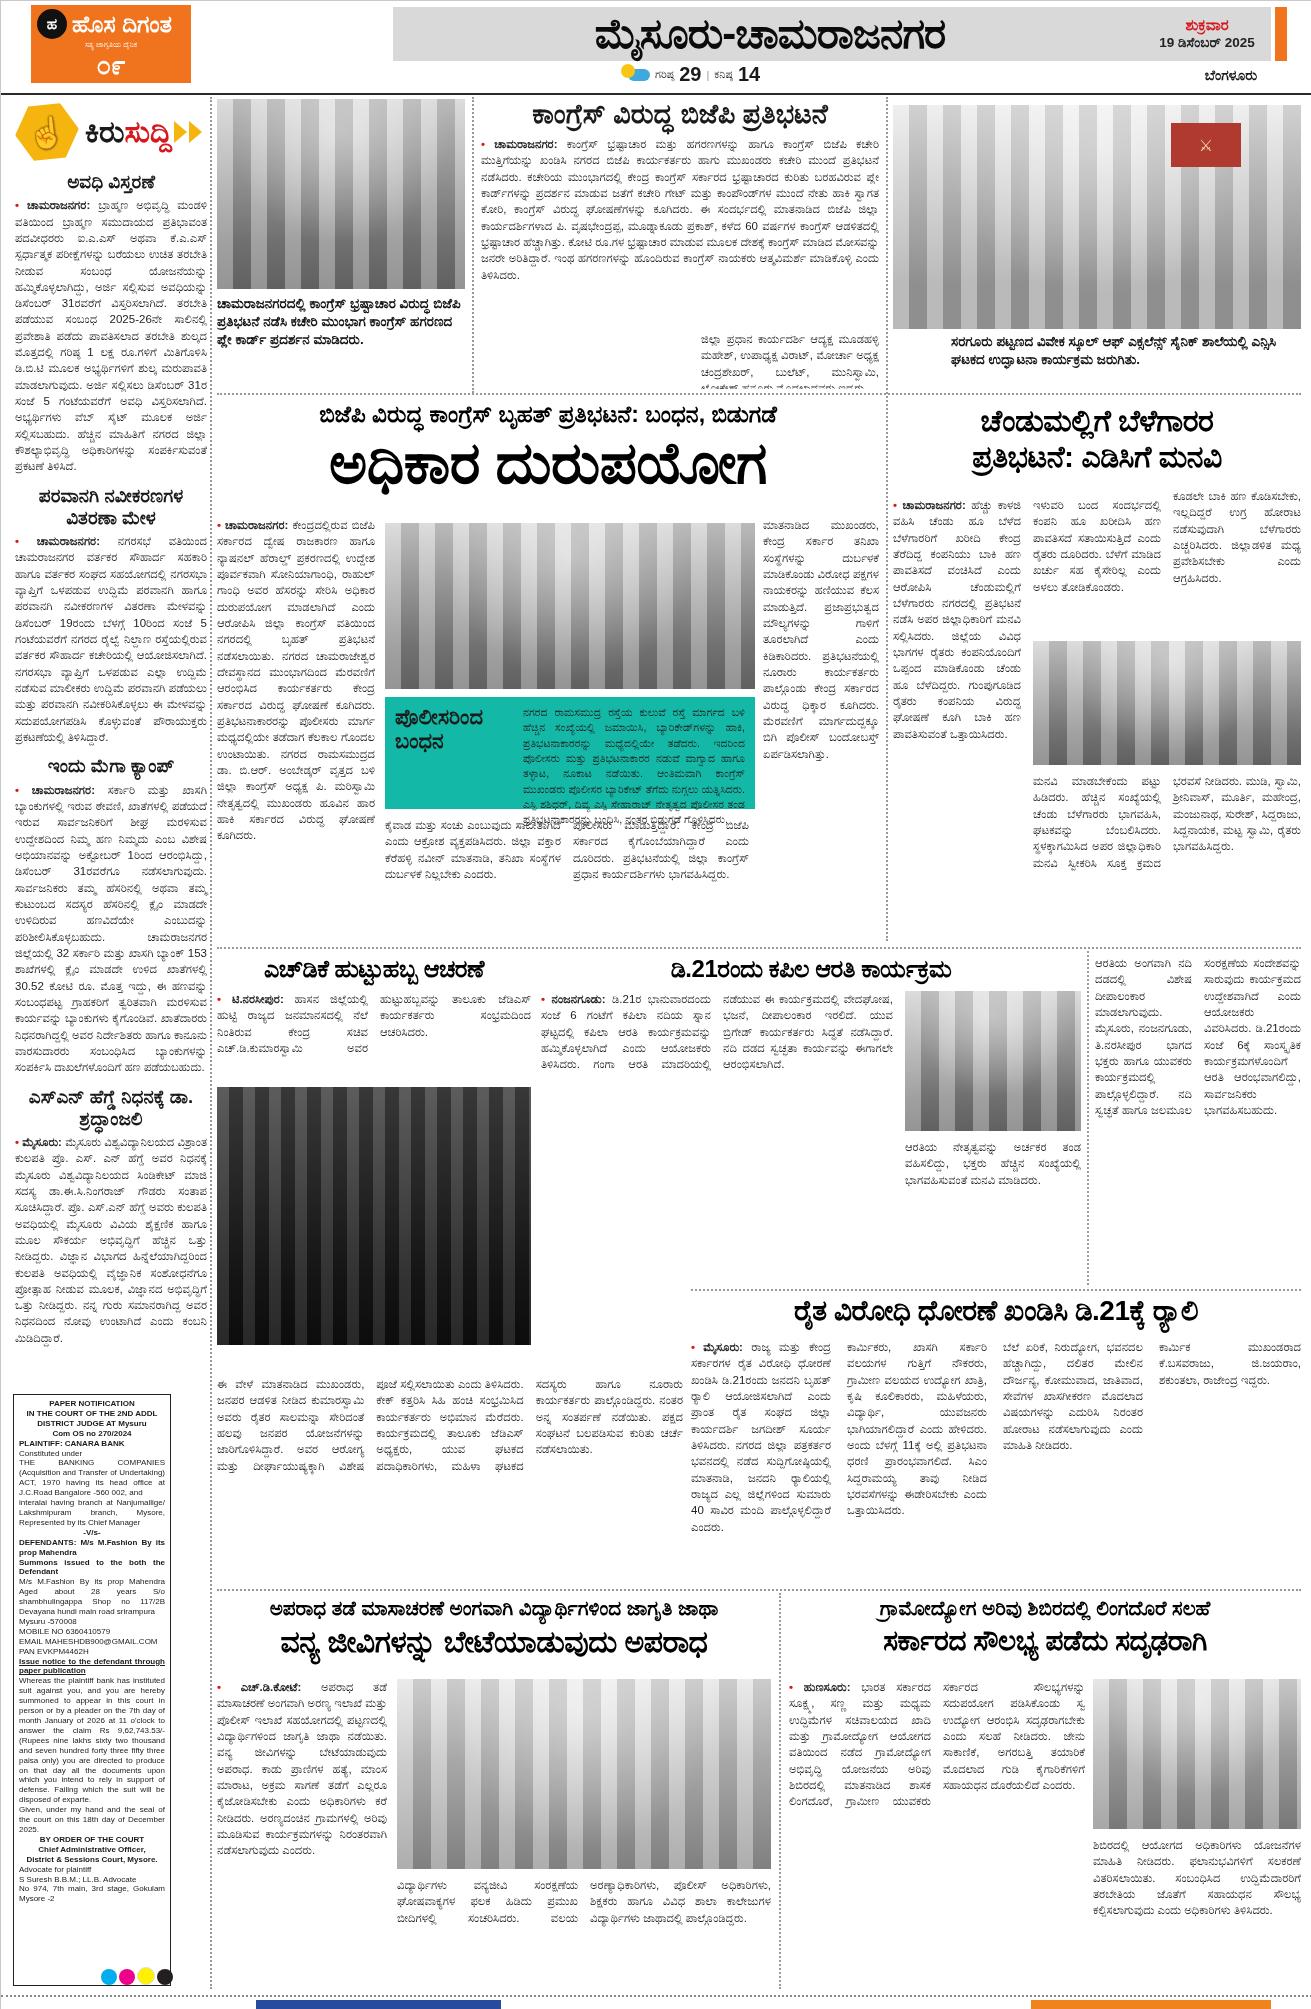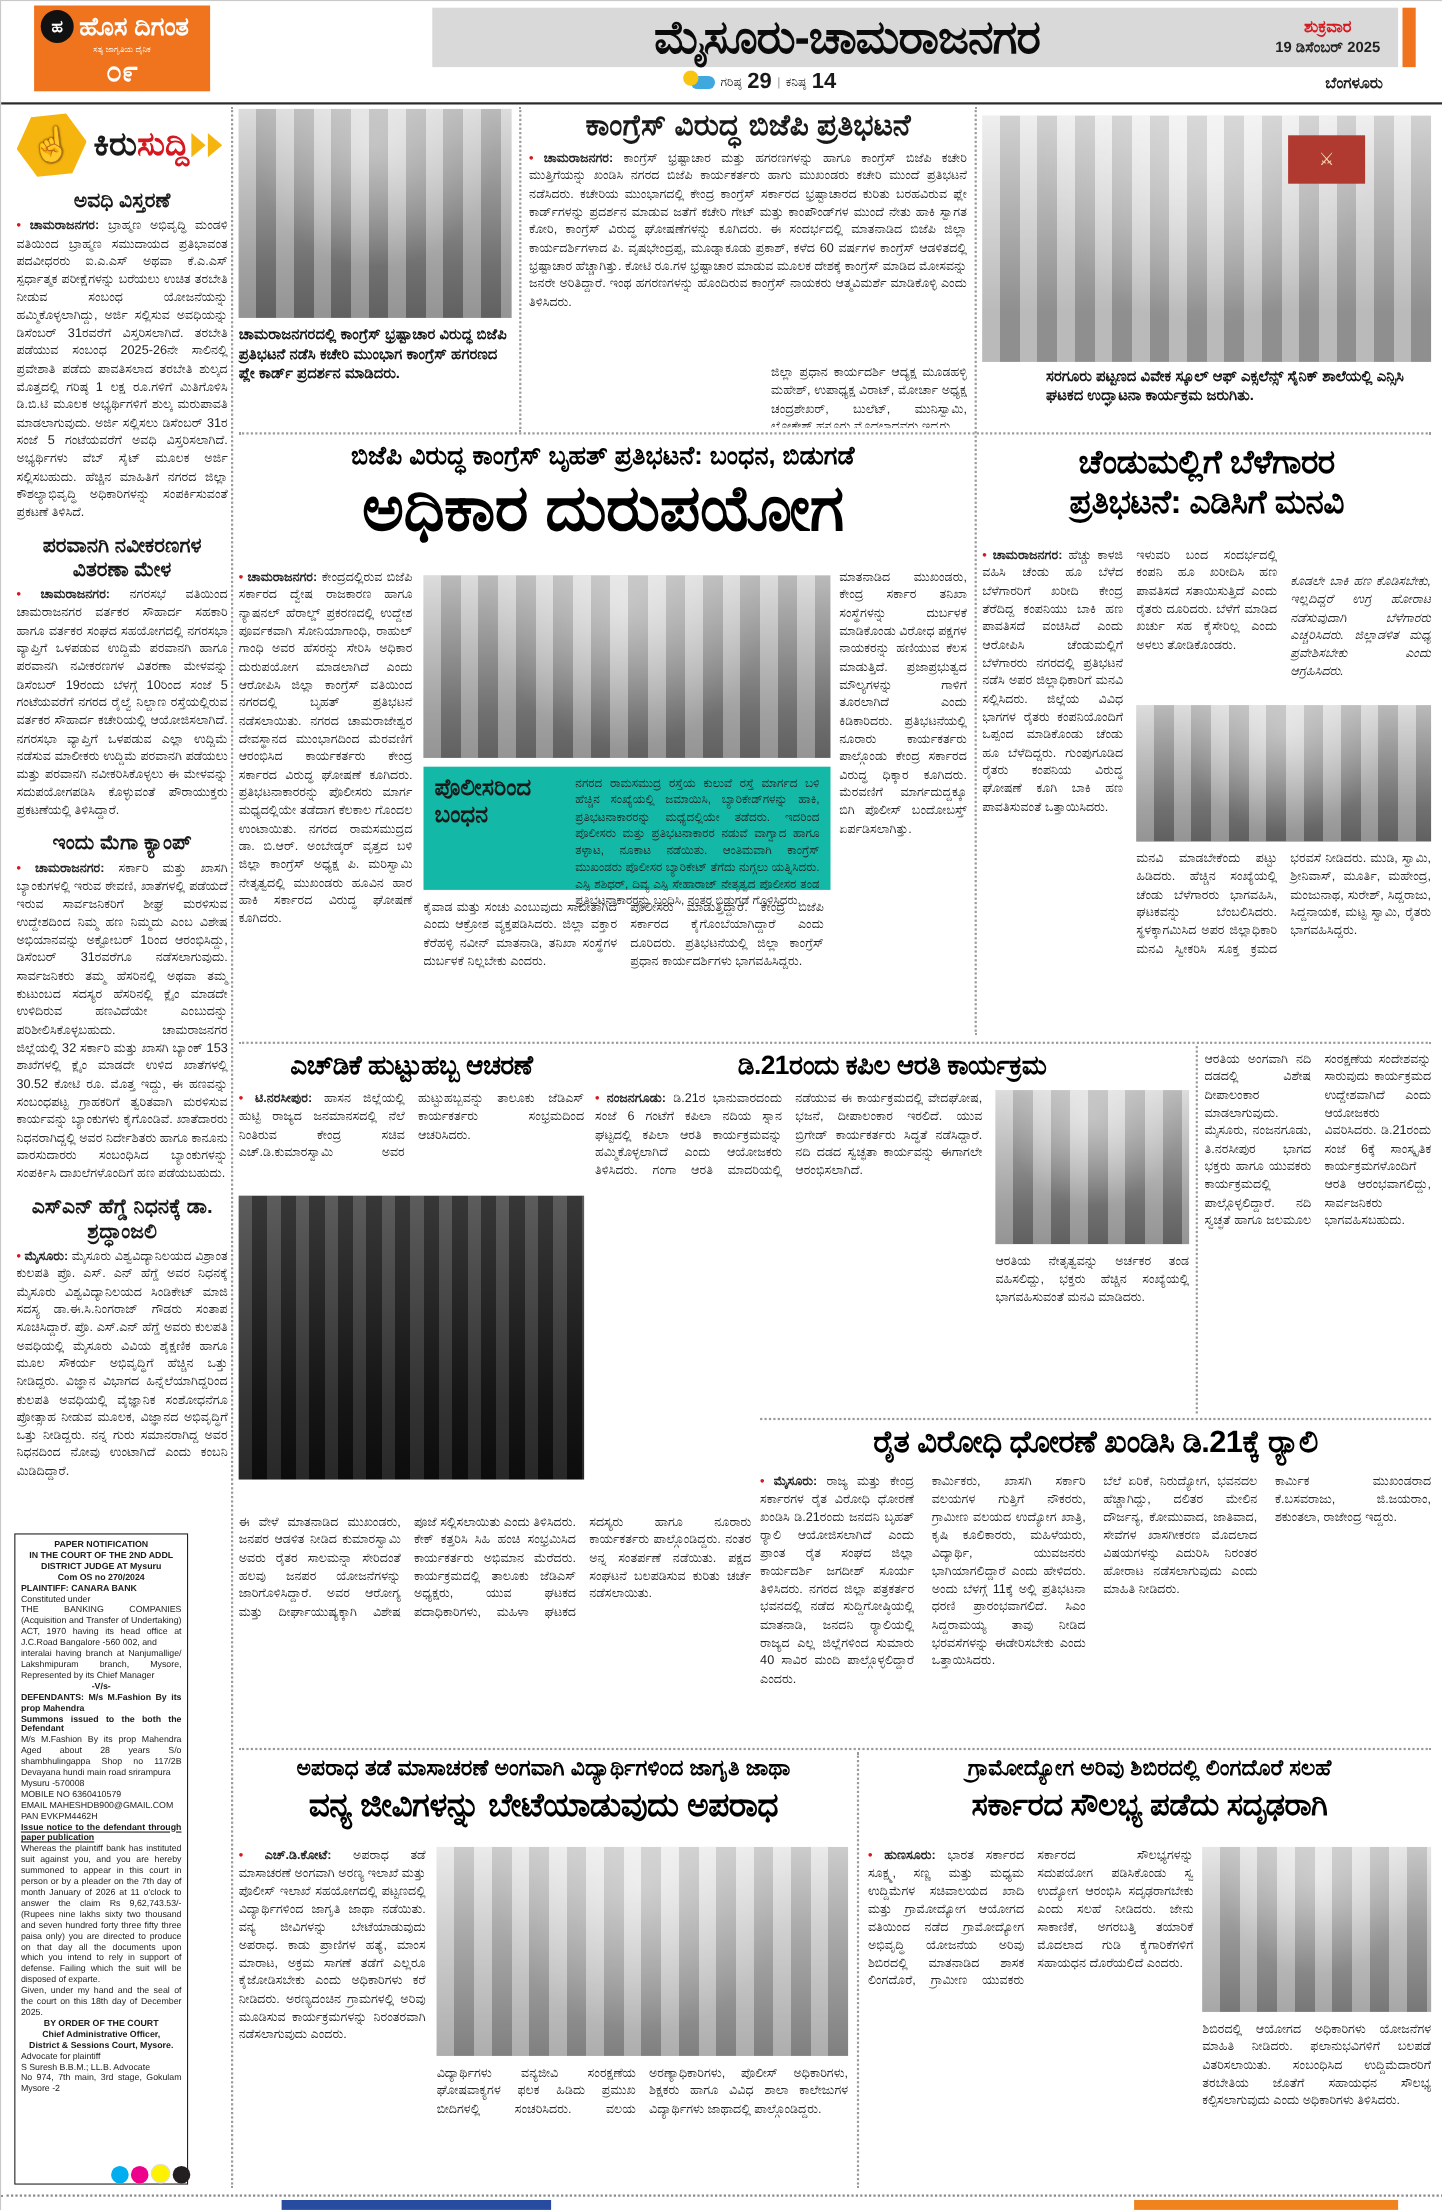--- a/index.html
+++ b/index.html
@@ -195,21 +195,21 @@
   <div class="abs bodytxt" style="left:216px;top:944px;width:0;height:0;overflow:hidden;"></div>
 
   <div class="abs headline" style="left:892px;top:402px;width:408px;font-size:30px;line-height:1.2;">
     <div>ಚೆಂಡುಮಲ್ಲಿಗೆ ಬೆಳೆಗಾರರ</div>
       <div>ಪ್ರತಿಭಟನೆ: ಎಡಿಸಿಗೆ ಮನವಿ</div>
   </div>
   <div class="abs bodytxt" style="left:892px;top:496px;width:128px;height:444px;overflow:hidden;">
     <span class="bullet">•</span> <span class="dateline">ಚಾಮರಾಜನಗರ:</span> <span>ಹೆಚ್ಚು ಕಾಳಜಿ ವಹಿಸಿ ಚೆಂಡು ಹೂ ಬೆಳೆದ ಬೆಳೆಗಾರರಿಗೆ ಖರೀದಿ ಕೇಂದ್ರ ತೆರೆದಿದ್ದ ಕಂಪನಿಯು ಬಾಕಿ ಹಣ ಪಾವತಿಸದೆ ವಂಚಿಸಿದೆ ಎಂದು ಆರೋಪಿಸಿ ಚೆಂಡುಮಲ್ಲಿಗೆ ಬೆಳೆಗಾರರು ನಗರದಲ್ಲಿ ಪ್ರತಿಭಟನೆ ನಡೆಸಿ ಅಪರ ಜಿಲ್ಲಾಧಿಕಾರಿಗೆ ಮನವಿ ಸಲ್ಲಿಸಿದರು. ಜಿಲ್ಲೆಯ ವಿವಿಧ ಭಾಗಗಳ ರೈತರು ಕಂಪನಿಯೊಂದಿಗೆ ಒಪ್ಪಂದ ಮಾಡಿಕೊಂಡು ಚೆಂಡು ಹೂ ಬೆಳೆದಿದ್ದರು. ಗುಂಪುಗೂಡಿದ ರೈತರು ಕಂಪನಿಯ ವಿರುದ್ಧ ಘೋಷಣೆ ಕೂಗಿ ಬಾಕಿ ಹಣ ಪಾವತಿಸುವಂತೆ ಒತ್ತಾಯಿಸಿದರು.</span>
   </div>
   <div class="abs bodytxt" style="left:1032px;top:496px;width:128px;height:138px;overflow:hidden;">ಇಳುವರಿ ಬಂದ ಸಂದರ್ಭದಲ್ಲಿ ಕಂಪನಿ ಹೂ ಖರೀದಿಸಿ ಹಣ ಪಾವತಿಸದೆ ಸತಾಯಿಸುತ್ತಿದೆ ಎಂದು ರೈತರು ದೂರಿದರು. ಬೆಳೆಗೆ ಮಾಡಿದ ಖರ್ಚು ಸಹ ಕೈಸೇರಿಲ್ಲ ಎಂದು ಅಳಲು ತೋಡಿಕೊಂಡರು.</div>
-  <div class="abs bodytxt" style="left:1172px;top:520px;width:128px;height:138px;overflow:hidden;font-style:italic;">ಕೂಡಲೇ ಬಾಕಿ ಹಣ ಕೊಡಿಸಬೇಕು, ಇಲ್ಲದಿದ್ದರೆ ಉಗ್ರ ಹೋರಾಟ ನಡೆಸುವುದಾಗಿ ಬೆಳೆಗಾರರು ಎಚ್ಚರಿಸಿದರು. ಜಿಲ್ಲಾಡಳಿತ ಮಧ್ಯ ಪ್ರವೇಶಿಸಬೇಕು ಎಂದು ಆಗ್ರಹಿಸಿದರು.</div>
+  <div class="abs bodytxt" style="left:1172px;top:487px;width:128px;height:138px;overflow:hidden;">ಕೂಡಲೇ ಬಾಕಿ ಹಣ ಕೊಡಿಸಬೇಕು, ಇಲ್ಲದಿದ್ದರೆ ಉಗ್ರ ಹೋರಾಟ ನಡೆಸುವುದಾಗಿ ಬೆಳೆಗಾರರು ಎಚ್ಚರಿಸಿದರು. ಜಿಲ್ಲಾಡಳಿತ ಮಧ್ಯ ಪ್ರವೇಶಿಸಬೇಕು ಎಂದು ಆಗ್ರಹಿಸಿದರು.</div>
   <div class="photo" style="left:1032px;top:640px;width:268px;height:124px;"></div>
   <div class="abs bodytxt cols2" style="left:1032px;top:772px;width:268px;height:166px;overflow:hidden;">ಮನವಿ ಮಾಡಬೇಕೆಂದು ಪಟ್ಟು ಹಿಡಿದರು. ಹೆಚ್ಚಿನ ಸಂಖ್ಯೆಯಲ್ಲಿ ಚೆಂಡು ಬೆಳೆಗಾರರು ಭಾಗವಹಿಸಿ, ಘಟಕವನ್ನು ಬೆಂಬಲಿಸಿದರು. ಸ್ಥಳಕ್ಕಾಗಮಿಸಿದ ಅಪರ ಜಿಲ್ಲಾಧಿಕಾರಿ ಮನವಿ ಸ್ವೀಕರಿಸಿ ಸೂಕ್ತ ಕ್ರಮದ ಭರವಸೆ ನೀಡಿದರು. ಮುಡಿ, ಸ್ವಾಮಿ, ಶ್ರೀನಿವಾಸ್, ಮೂರ್ತಿ, ಮಹೇಂದ್ರ, ಮಂಜುನಾಥ, ಸುರೇಶ್, ಸಿದ್ದರಾಜು, ಸಿದ್ದನಾಯಕ, ಮಟ್ಟ ಸ್ವಾಮಿ, ರೈತರು ಭಾಗವಹಿಸಿದ್ದರು.</div>
 
   <div class="abs hdots" style="left:216px;top:946px;width:1084px;"></div>
 
   <div class="abs headline" style="left:216px;top:954px;width:314px;font-size:24px;">ಎಚ್‌ಡಿಕೆ ಹುಟ್ಟುಹಬ್ಬ ಆಚರಣೆ</div>
   <div class="abs bodytxt cols2" style="left:216px;top:990px;width:314px;height:90px;overflow:hidden;">
     <span class="bullet">•</span> <span class="dateline">ಟಿ.ನರಸೀಪುರ:</span> <span>ಹಾಸನ ಜಿಲ್ಲೆಯಲ್ಲಿ ಹುಟ್ಟಿ ರಾಜ್ಯದ ಜನಮಾನಸದಲ್ಲಿ ನೆಲೆ ನಿಂತಿರುವ ಕೇಂದ್ರ ಸಚಿವ ಎಚ್.ಡಿ.ಕುಮಾರಸ್ವಾಮಿ ಅವರ ಹುಟ್ಟುಹಬ್ಬವನ್ನು ತಾಲೂಕು ಜೆಡಿಎಸ್ ಕಾರ್ಯಕರ್ತರು ಸಂಭ್ರಮದಿಂದ ಆಚರಿಸಿದರು.</span>
   </div>
   <div class="photo dark" style="left:216px;top:1086px;width:314px;height:258px;"></div>
@@ -242,21 +242,21 @@
   <div class="photo" style="left:396px;top:1678px;width:374px;height:190px;background:linear-gradient(180deg,#e3e3e3,#bdbdbd 40%,#8e8e8e);"></div>
   <div class="abs bodytxt cols2" style="left:396px;top:1876px;width:374px;height:112px;overflow:hidden;">ವಿದ್ಯಾರ್ಥಿಗಳು ವನ್ಯಜೀವಿ ಸಂರಕ್ಷಣೆಯ ಘೋಷವಾಕ್ಯಗಳ ಫಲಕ ಹಿಡಿದು ಪ್ರಮುಖ ಬೀದಿಗಳಲ್ಲಿ ಸಂಚರಿಸಿದರು. ವಲಯ ಅರಣ್ಯಾಧಿಕಾರಿಗಳು, ಪೊಲೀಸ್ ಅಧಿಕಾರಿಗಳು, ಶಿಕ್ಷಕರು ಹಾಗೂ ವಿವಿಧ ಶಾಲಾ ಕಾಲೇಜುಗಳ ವಿದ್ಯಾರ್ಥಿಗಳು ಜಾಥಾದಲ್ಲಿ ಪಾಲ್ಗೊಂಡಿದ್ದರು.</div>
 
   <div class="abs vdots" style="left:778px;top:1592px;height:396px;"></div>
   <div class="abs kicker" style="left:788px;top:1596px;width:512px;font-size:20px;">ಗ್ರಾಮೋದ್ಯೋಗ ಅರಿವು ಶಿಬಿರದಲ್ಲಿ ಲಿಂಗದೊರೆ ಸಲಹೆ</div>
   <div class="abs headline" style="left:788px;top:1624px;width:512px;font-size:28px;">ಸರ್ಕಾರದ ಸೌಲಭ್ಯ ಪಡೆದು ಸದೃಢರಾಗಿ</div>
   <div class="abs bodytxt cols2" style="left:788px;top:1678px;width:296px;height:310px;overflow:hidden;">
     <span class="bullet">•</span> <span class="dateline">ಹುಣಸೂರು:</span> <span>ಭಾರತ ಸರ್ಕಾರದ ಸೂಕ್ಷ್ಮ, ಸಣ್ಣ ಮತ್ತು ಮಧ್ಯಮ ಉದ್ದಿಮೆಗಳ ಸಚಿವಾಲಯದ ಖಾದಿ ಮತ್ತು ಗ್ರಾಮೋದ್ಯೋಗ ಆಯೋಗದ ವತಿಯಿಂದ ನಡೆದ ಗ್ರಾಮೋದ್ಯೋಗ ಅಭಿವೃದ್ಧಿ ಯೋಜನೆಯ ಅರಿವು ಶಿಬಿರದಲ್ಲಿ ಮಾತನಾಡಿದ ಶಾಸಕ ಲಿಂಗದೊರೆ, ಗ್ರಾಮೀಣ ಯುವಕರು ಸರ್ಕಾರದ ಸೌಲಭ್ಯಗಳನ್ನು ಸದುಪಯೋಗ ಪಡಿಸಿಕೊಂಡು ಸ್ವ ಉದ್ಯೋಗ ಆರಂಭಿಸಿ ಸದೃಢರಾಗಬೇಕು ಎಂದು ಸಲಹೆ ನೀಡಿದರು. ಜೇನು ಸಾಕಾಣಿಕೆ, ಅಗರಬತ್ತಿ ತಯಾರಿಕೆ ಮೊದಲಾದ ಗುಡಿ ಕೈಗಾರಿಕೆಗಳಿಗೆ ಸಹಾಯಧನ ದೊರೆಯಲಿದೆ ಎಂದರು.</span>
   </div>
   <div class="photo" style="left:1092px;top:1678px;width:208px;height:150px;background:linear-gradient(180deg,#ddd,#aaa 50%,#858585);"></div>
-  <div class="abs bodytxt" style="left:1092px;top:1836px;width:208px;height:152px;overflow:hidden;">ಶಿಬಿರದಲ್ಲಿ ಆಯೋಗದ ಅಧಿಕಾರಿಗಳು ಯೋಜನೆಗಳ ಮಾಹಿತಿ ನೀಡಿದರು. ಫಲಾನುಭವಿಗಳಿಗೆ ಬಲಪಡೆ ವಿತರಿಸಲಾಯಿತು. ಸಂಬಂಧಿಸಿದ ಉದ್ದಿಮೆದಾರರಿಗೆ ತರಬೇತಿಯ ಜೊತೆಗೆ ಸಹಾಯಧನ ಸೌಲಭ್ಯ ಕಲ್ಪಿಸಲಾಗುವುದು ಎಂದು ಅಧಿಕಾರಿಗಳು ತಿಳಿಸಿದರು.</div>
+  <div class="abs bodytxt" style="left:1092px;top:1836px;width:208px;height:152px;overflow:hidden;">ಶಿಬಿರದಲ್ಲಿ ಆಯೋಗದ ಅಧಿಕಾರಿಗಳು ಯೋಜನೆಗಳ ಮಾಹಿತಿ ನೀಡಿದರು. ಫಲಾನುಭವಿಗಳಿಗೆ ಸಲಕರಣೆ ವಿತರಿಸಲಾಯಿತು. ಸಂಬಂಧಿಸಿದ ಉದ್ದಿಮೆದಾರರಿಗೆ ತರಬೇತಿಯ ಜೊತೆಗೆ ಸಹಾಯಧನ ಸೌಲಭ್ಯ ಕಲ್ಪಿಸಲಾಗುವುದು ಎಂದು ಅಧಿಕಾರಿಗಳು ತಿಳಿಸಿದರು.</div>
 
   <div class="abs" id="bottom-dotline"></div>
   <div class="abs" style="left:100px;top:1966px;">
     <span class="dot" style="background:#00aeef;"></span><span class="dot" style="background:#ec008c;"></span><span class="dot" style="background:#fff200;border:1px solid #ddd;"></span><span class="dot" style="background:#231f20;"></span>
   </div>
   <div class="abs" id="bar-blue"></div>
   <div class="abs" id="bar-orange"></div>
 
 </div>
 

